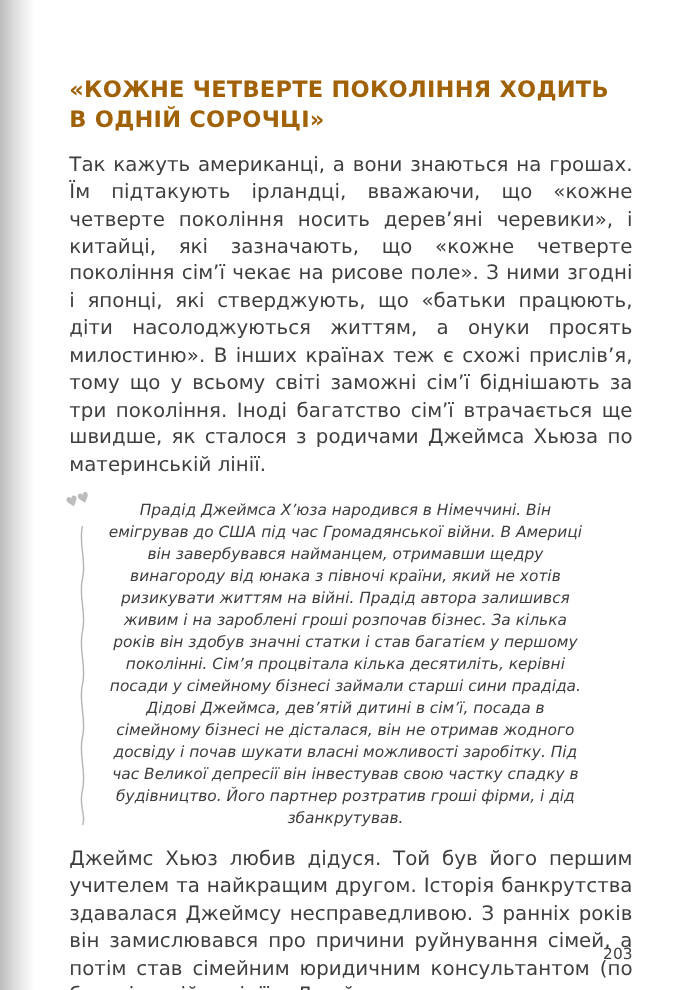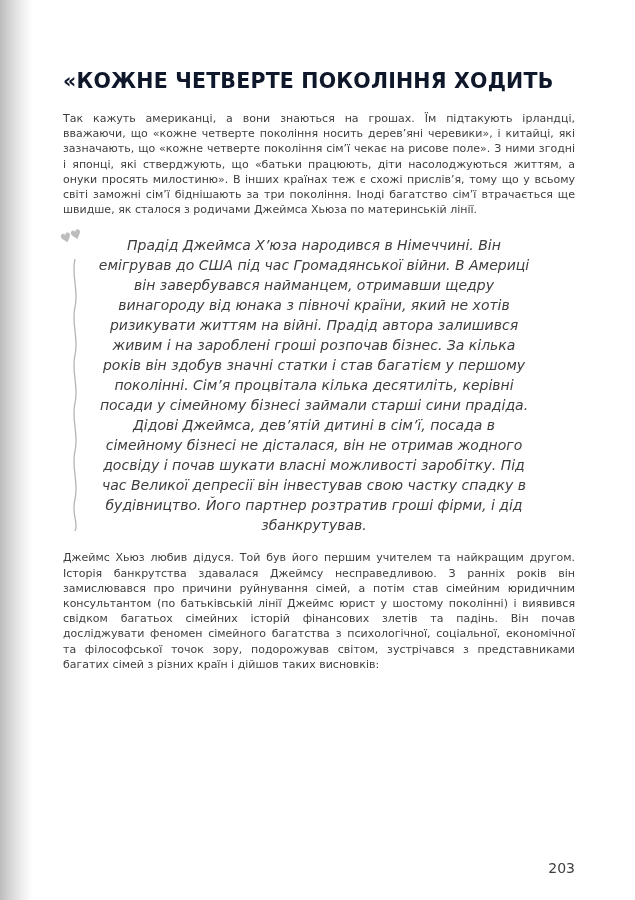--- a/index.html
+++ b/index.html
@@ -22,26 +22,26 @@
     position: absolute;
     left: 63px;
     top: 68px;
     width: 512px;
   }
   h1.heading {
     margin: 0 0 16px 0;
     font-size: 20.5px;
     font-weight: bold;
     line-height: 1.32;
-    color: #0f172a;
+    color: #a16207;
     letter-spacing: 0.2px;
   }
   p.body {
     margin: 0 0 16px 0;
-    font-size: 11px;
+    font-size: 18px;
     line-height: 1.38;
     text-align: justify;
     hyphens: auto;
     -webkit-hyphens: auto;
   }
   p.body.last { margin-top: 15px; margin-bottom: 0; }
   .quote {
     position: relative;
     margin: 18px 0 6px 0;
     padding-left: 32px;
@@ -80,20 +80,21 @@
 </style>
 </head>
 <body>
 
 <div class="page">
   <div class="gutter"></div>
 
   <div class="content">
     <h1 class="heading">
       <span>«КОЖНЕ ЧЕТВЕРТЕ ПОКОЛІННЯ ХОДИТЬ</span><br>
+      <span>В ОДНІЙ СОРОЧЦІ»</span>
     </h1>
 
     <p class="body">Так кажуть американці, а вони знаються на грошах. Їм підтакують ірландці, вважаючи, що «кожне четверте покоління носить дерев’яні черевики», і китайці, які зазначають, що «кожне четверте покоління сім’ї чекає на рисове поле». З ними згодні і японці, які стверджують, що «батьки працюють, діти насолоджуються життям, а онуки просять милостиню». В інших країнах теж є схожі прислів’я, тому що у всьому світі заможні сім’ї біднішають за три покоління. Іноді багатство сім’ї втрачається ще швидше, як сталося з родичами Джеймса Хьюза по материнській лінії.</p>
 
     <div class="quote">
       <span class="hearts">♥♥</span>
       <svg class="wave" width="12" height="272" viewBox="0 0 12 272" aria-hidden="true">
         <path d="M6 0 C 2 16, 10 32, 6 48 C 2 64, 10 80, 6 96 C 2 112, 10 128, 6 144 C 2 160, 10 176, 6 192 C 2 208, 10 224, 6 240 C 2 256, 10 264, 6 272" fill="none" stroke="#b5b5b5" stroke-width="1.3"></path>
       </svg>
       <div class="quote-text">Прадід Джеймса Х’юза народився в Німеччині. Він емігрував до США під час Громадянської війни. В Америці він завербувався найманцем, отримавши щедру винагороду від юнака з півночі країни, який не хотів ризикувати життям на війні. Прадід автора залишився живим і на зароблені гроші розпочав бізнес. За кілька років він здобув значні статки і став багатієм у першому поколінні. Сім’я процвітала кілька десятиліть, керівні посади у сімейному бізнесі займали старші сини прадіда. Дідові Джеймса, дев’ятій дитині в сім’ї, посада в сімейному бізнесі не дісталася, він не отримав жодного досвіду і почав шукати власні можливості заробітку. Під час Великої депресії він інвестував свою частку спадку в будівництво. Його партнер розтратив гроші фірми, і дід збанкрутував.</div>

